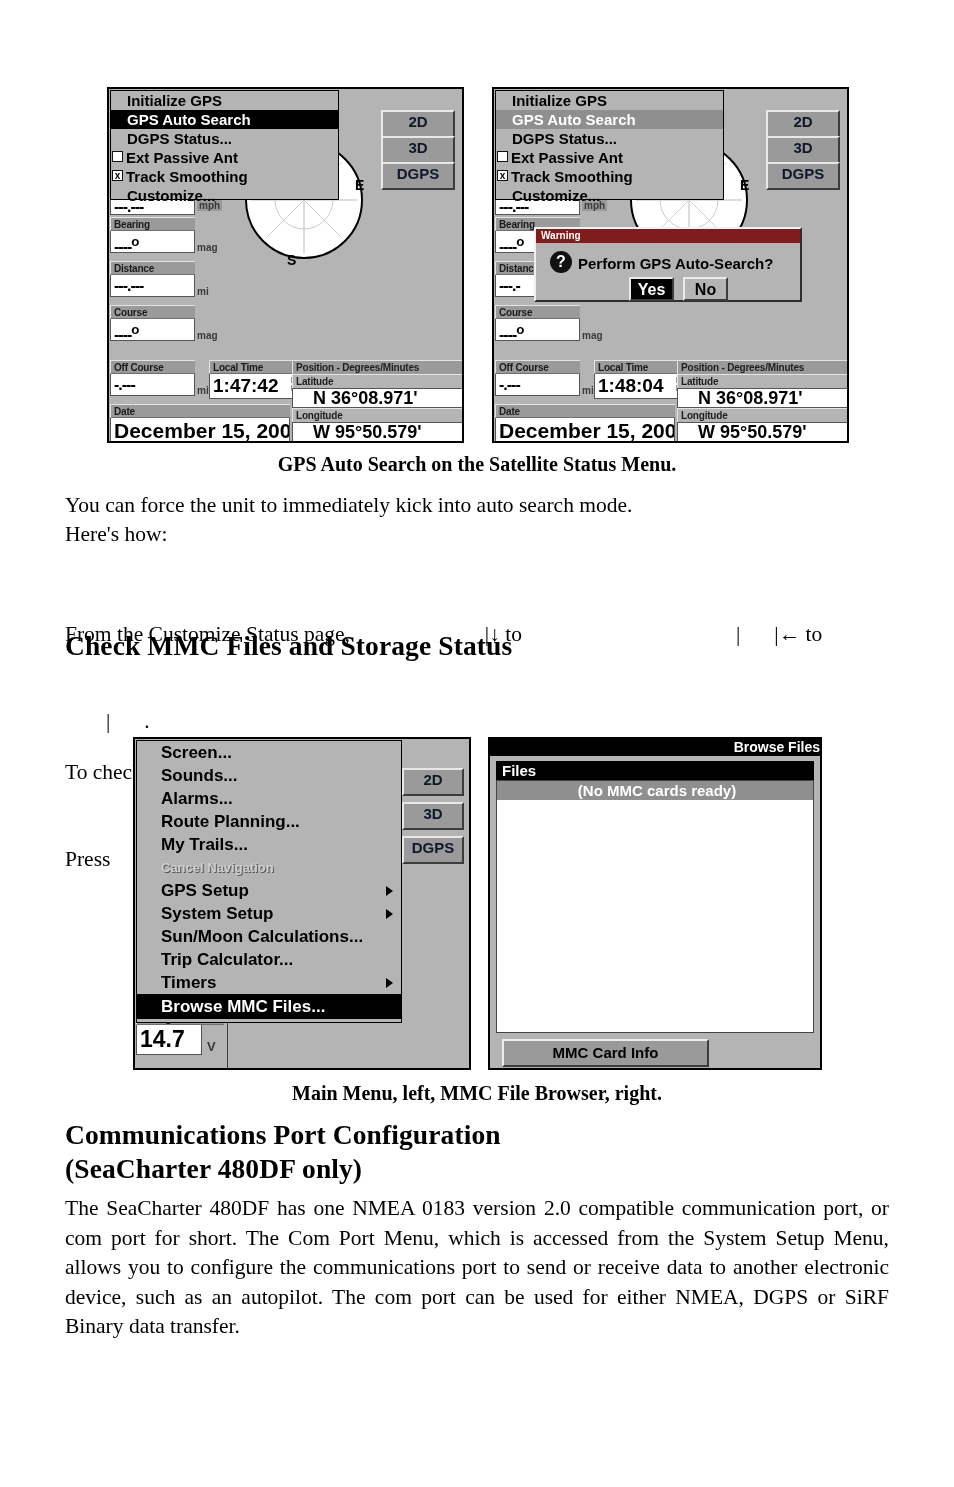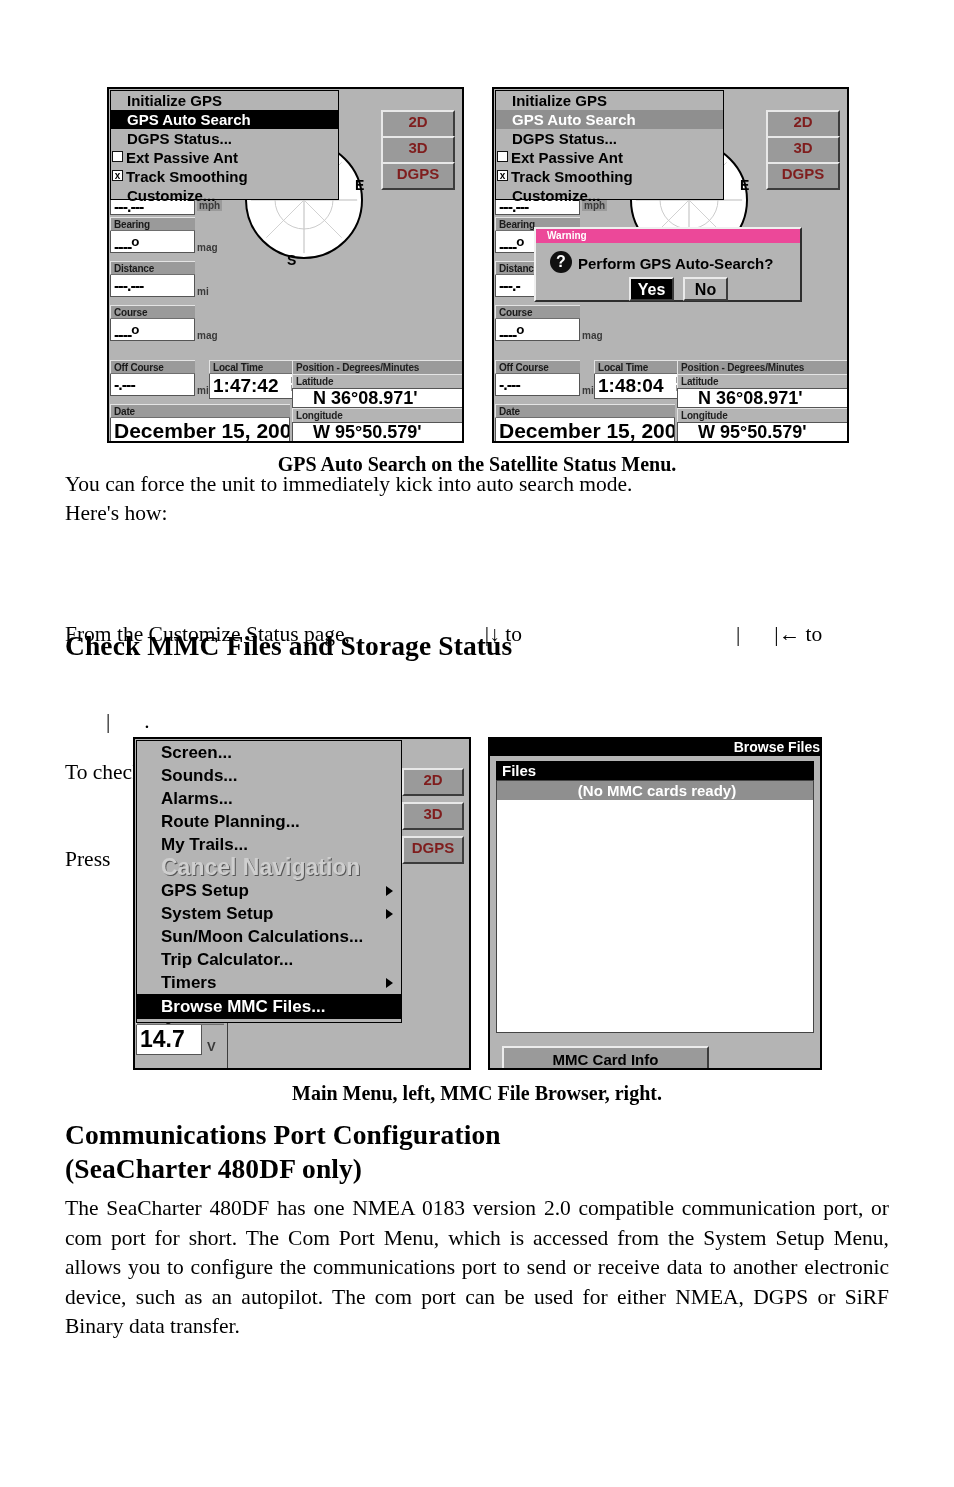--- a/index.html
+++ b/index.html
@@ -149,21 +149,21 @@
 
   
   .navbtn {
     position: absolute;
     background: #9a9a9a;
     border-top: 2px solid #e8e8e8;
     border-left: 2px solid #e8e8e8;
     border-right: 2px solid #3c3c3c;
     border-bottom: 2px solid #3c3c3c;
     box-sizing: border-box;
-    color: #7f1d1d;
+    color: #0f172a;
     font-family: "Liberation Sans", sans-serif;
     font-weight: bold;
     font-size: 15px;
     text-align: center;
     line-height: 20px;
     height: 28px;
   }
 
   
   .dome {
@@ -180,27 +180,27 @@
     position: absolute;
     background: #b4b4b4;
     border-top: 2px solid #f0f0f0;
     border-left: 2px solid #f0f0f0;
     border-right: 2px solid #2e2e2e;
     border-bottom: 2px solid #2e2e2e;
     box-sizing: border-box;
     font-family: "Liberation Sans", sans-serif;
   }
   .dialog-title {
-    background: #ec4899;
+    background: #7f1d1d;
     color: #fff;
     font-size: 10px;
     font-weight: bold;
     height: 14px;
     line-height: 14px;
-    padding-left: 11px;
+    padding-left: 5px;
   }
   .dialog-msg {
     font-size: 15px;
     font-weight: bold;
     color: #000;
     position: absolute;
     left: 42px; top: 26px;
     white-space: nowrap;
   }
   .qmark {
@@ -532,21 +532,21 @@
         <span>Track Smoothing</span>
       </div>
       <div class="menu-item">
         <span>Customize...</span>
       </div>
     </div>
   </div>
 
   <div class="caption" style="top:453px;">GPS Auto Search on the Satellite Status Menu.</div>
 
-  <div class="body-text" style="left:65px; top:470px; width:824px;">
+  <div class="body-text" style="left:65px; top:491px; width:824px;">
     <div>You can force the unit to immediately kick into auto search mode.</div>
     <div>Here's how:</div>
   </div>
 
   <div class="body-text" style="left:65px; top:562px; width:824px; white-space:pre;">
     <div><span>From the Customize Status page,</span><span style="display:inline-block;width:135px;"></span><span>|</span><span>↓ to</span><span style="display:inline-block;width:214px;"></span><span>|</span><span style="display:inline-block;width:34px;"></span><span>|</span><span>← to</span></div>
     <div style="padding-left:41px;"><span>|</span><span style="display:inline-block;width:34px;"></span><span>.</span></div>
   </div>
 
   <div class="heading" style="left:65px; top:629px; width:824px;">Check MMC Files and Storage Status</div>
@@ -580,21 +580,21 @@
       </div>
       <div class="menu-item" style="height:23px; line-height:23px; font-size:17px; padding-left:24px;">
         <span>Alarms...</span>
       </div>
       <div class="menu-item" style="height:23px; line-height:23px; font-size:17px; padding-left:24px;">
         <span>Route Planning...</span>
       </div>
       <div class="menu-item" style="height:23px; line-height:23px; font-size:17px; padding-left:24px;">
         <span>My Trails...</span>
       </div>
-      <div class="menu-item disabled" style="height:23px; line-height:23px; font-size:23px; padding-left:24px;">
+      <div class="menu-item disabled" style="height:23px; line-height:23px; font-size:13px; padding-left:24px;">
         <span>Cancel Navigation</span>
       </div>
       <div class="menu-item" style="height:23px; line-height:23px; font-size:17px; padding-left:24px;">
         <span>GPS Setup</span>
         <span class="arrow" style="top:7px;"></span>
       </div>
       <div class="menu-item" style="height:23px; line-height:23px; font-size:17px; padding-left:24px;">
         <span>System Setup</span>
         <span class="arrow" style="top:7px;"></span>
       </div>
@@ -614,21 +614,21 @@
     </div>
   </div>
 
   <div class="dev" style="left:488px; top:737px; width:334px; height:333px;">
     <div class="browser-title">Browse Files</div>
     <div style="position:absolute; left:6px; top:22px; right:6px; bottom:6px;">
       <div class="browser-sub">Files</div>
       <div class="browser-listbox" style="left:0px; top:19px; width:318px; height:253px;">
         <div class="browser-row-sel">(No MMC cards ready)</div>
       </div>
-      <div class="mmcbtn" style="left:6px; top:285px; width:207px; height:28px;">MMC Card Info</div>
+      <div class="mmcbtn" style="left:6px; top:278px; width:207px; height:28px;">MMC Card Info</div>
     </div>
   </div>
 
   <div class="caption" style="top:1082px;">Main Menu, left, MMC File Browser, right.</div>
 
   <div class="heading" style="left:65px; top:1118px; width:824px;">
     <div>Communications Port Configuration</div>
     <div>(SeaCharter 480DF only)</div>
   </div>
 

